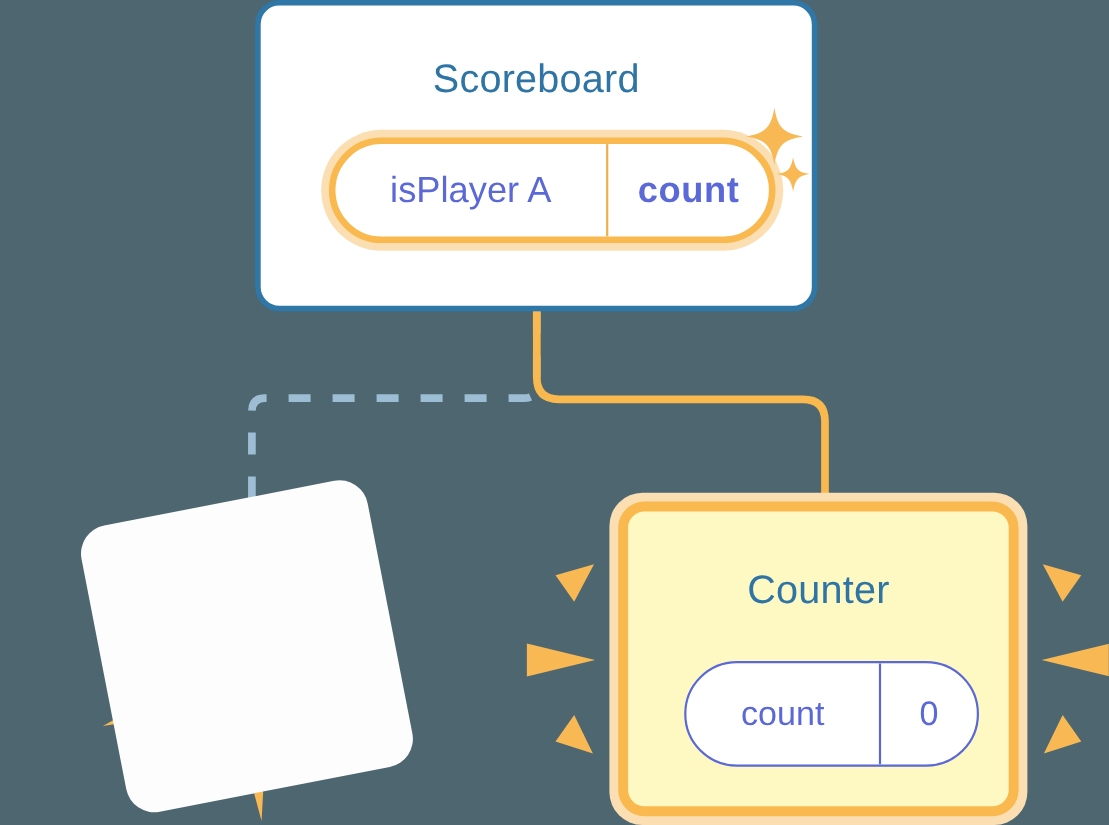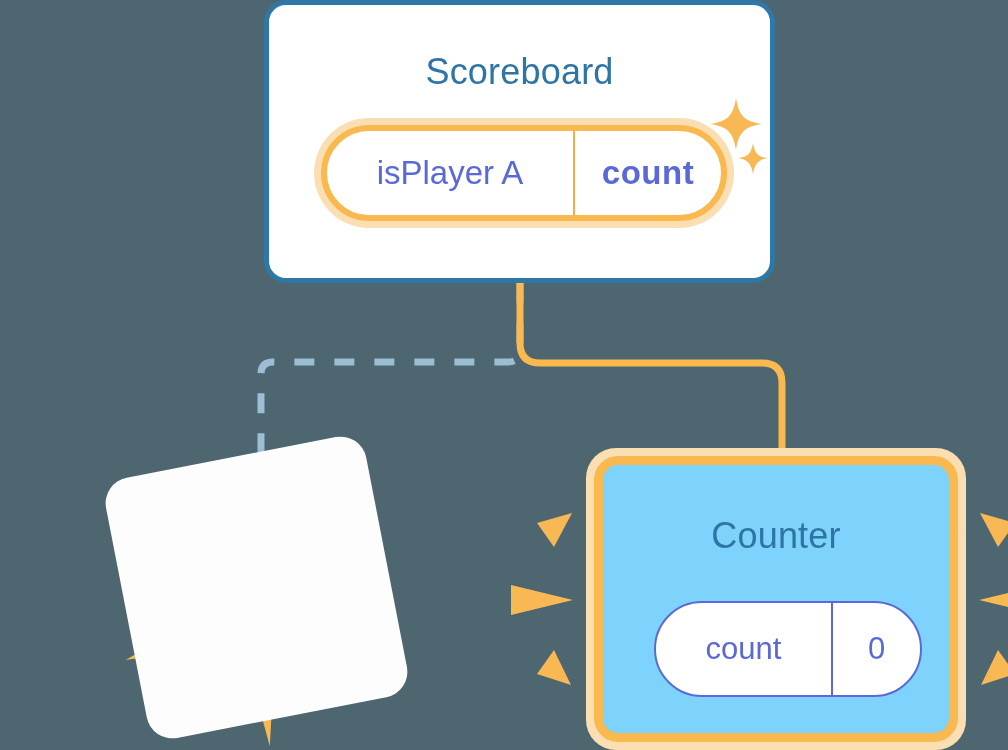--- a/index.html
+++ b/index.html
@@ -10,21 +10,20 @@
     width: 1008px;
     height: 750px;
     background: #4d6670;
     font-family: "Liberation Sans", sans-serif;
     overflow: hidden;
   }
   #stage {
     position: relative;
     width: 820px;
     height: 750px;
-    margin-left: 32px;
   }
   .layer {
     position: absolute;
     inset: 0;
     width: 1008px;
     height: 750px;
   }
   #connector-layer { z-index: 2; }
   #burst-layer     { z-index: 3; pointer-events: none; }
   #sparkle-layer   { z-index: 6; pointer-events: none; }
@@ -49,21 +48,21 @@
     text-align: center;
     letter-spacing: 0.2px;
   }
   .scoreboard-title {
     margin-top: 46px;
   }
 
   
   .pill-orange {
     position: absolute;
-    left: 45px;
+    left: 55px;
     top: 113px;
     width: 420px;
     height: 110px;
     box-sizing: border-box;
     background: #fbdfb2;
     border-radius: 60px;
     padding: 7px;
   }
   .pill-orange-inner {
     width: 100%;
@@ -103,21 +102,21 @@
     box-sizing: border-box;
     background: #fbdfb2;
     border-radius: 30px;
     padding: 8px;
     z-index: 5;
   }
   .card-counter-inner {
     width: 100%;
     height: 100%;
     box-sizing: border-box;
-    background: #7dd3fc;
+    background: #fef9c3;
     border: 9px solid #f9b94e;
     border-radius: 24px;
     position: relative;
   }
   .counter-title {
     margin-top: 50px;
   }
 
   
   .pill-blue {

